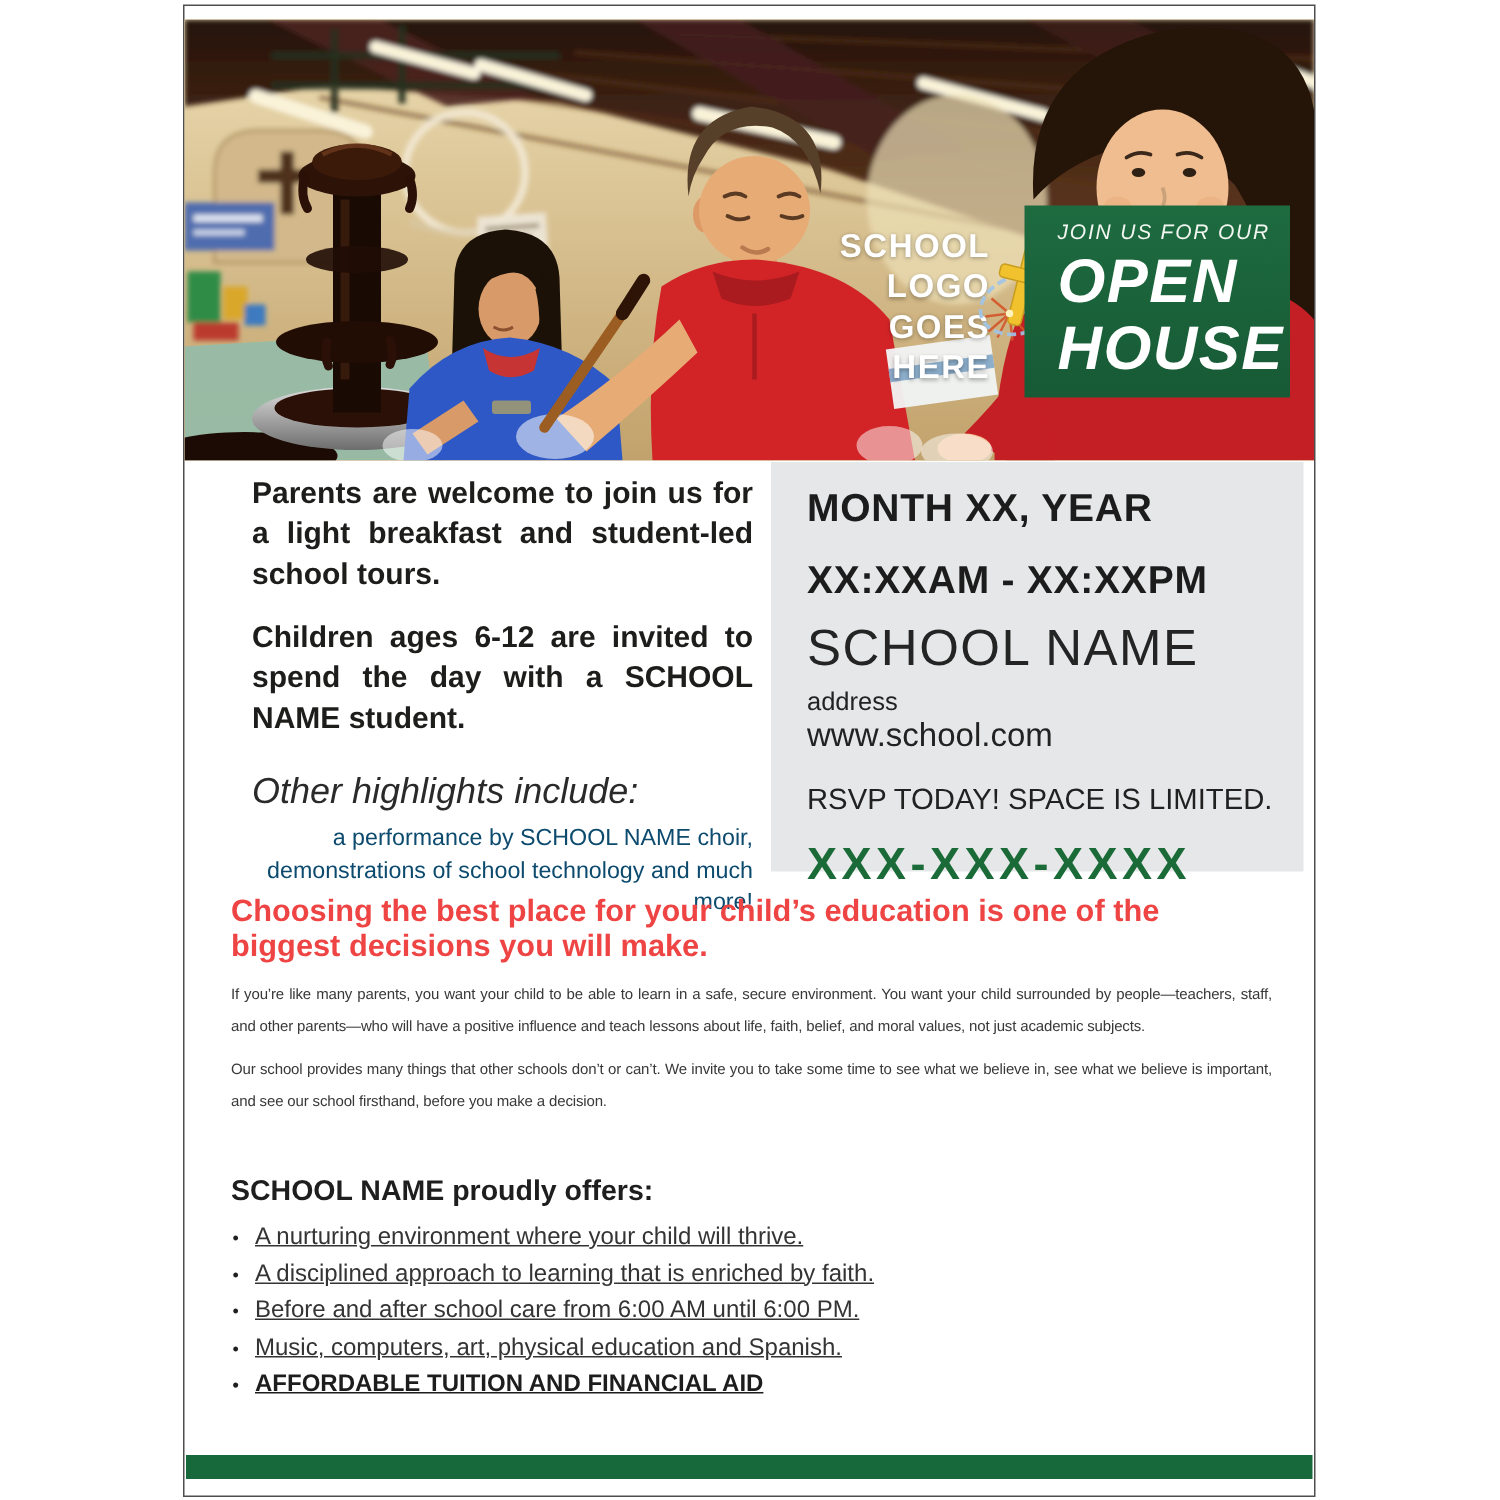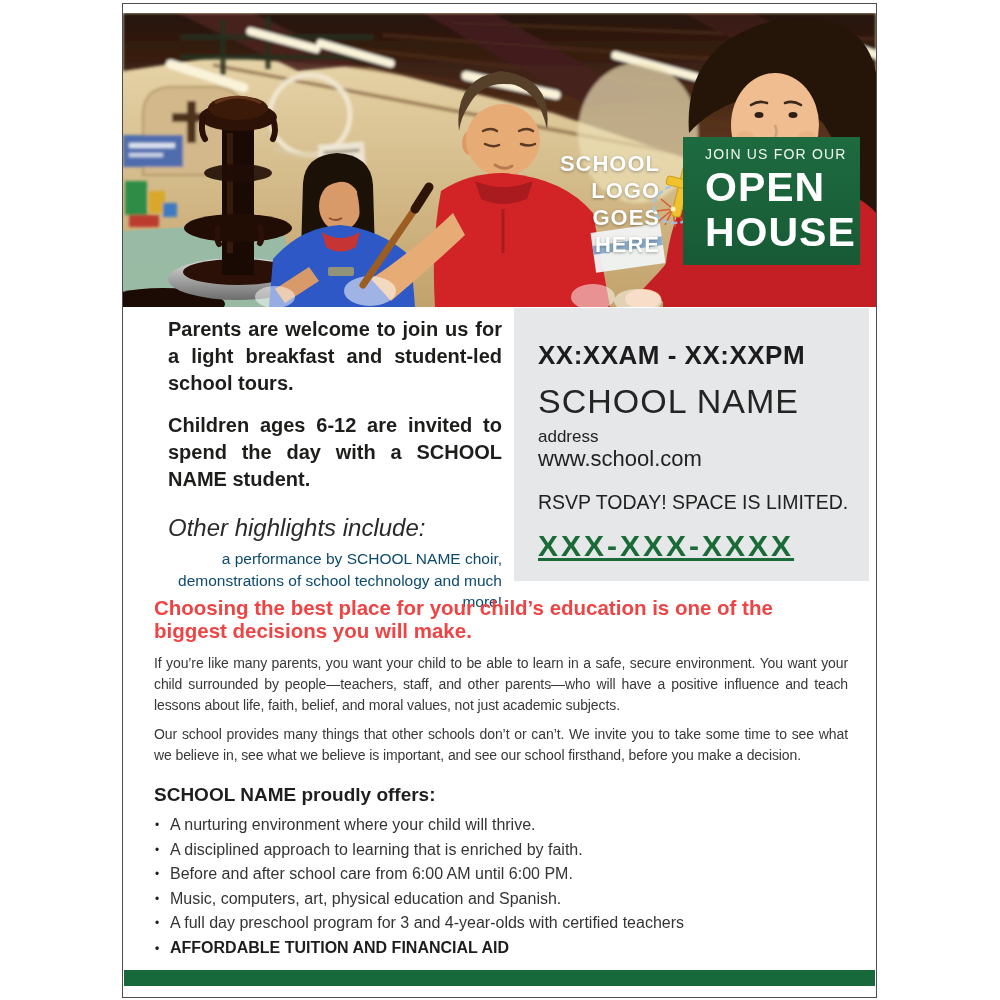--- a/index.html
+++ b/index.html
@@ -9,49 +9,49 @@
 
   
   .hero{position:absolute;top:9px;left:0px;width:753px;height:294px;overflow:hidden;background:#c9ab76;}
   .hero svg.hero-art{position:absolute;inset:0;width:100%;height:100%;display:block;}
   .logo-text{position:absolute;top:137px;right:216px;text-align:right;color:#ffffff;
     font-weight:bold;font-size:22px;line-height:27px;letter-spacing:1px;
     text-shadow:0 1px 3px rgba(0,0,0,.35);}
   .logo-mark{position:absolute;left:528px;top:146px;width:58px;height:80px;}
   .banner{position:absolute;left:560px;top:124px;right:16px;height:128px;
     background:linear-gradient(180deg,var(--banner-green,#1E6B40) 0%, #175A35 100%);
-    padding:9px 0 0 22px;box-sizing:border-box;color:#fff;}
+    padding:9px 0 0 22px;box-sizing:border-box;color:#fff;font-style:italic;}
   .banner .kicker{font-size:14px;letter-spacing:1.2px;margin-bottom:3px;color:#f2f7f1;}
   .banner .title{font-size:41px;line-height:45px;font-weight:bold;letter-spacing:1px;}
 
   
   .intro-left{position:absolute;left:45px;top:312px;width:334px;color:#1d1d1b;}
   .lead{margin:0 0 15px 0;font-size:20px;line-height:27px;font-weight:bold;text-align:justify;}
   .high-title{margin:21px 0 6px 0;font-size:24px;font-style:italic;font-weight:400;color:#2a2a2a;}
   .high-line{margin:0;font-size:15.5px;line-height:21.5px;color:#0c4a6e;text-align:right;}
 
   .event-box{position:absolute;left:391px;top:304px;width:355px;height:273px;box-sizing:border-box;
     background:var(--info-box-bg,#E6E7E8);padding:15px 14px 0 24px;color:#1c1c1c;}
   .ev-date{font-size:26px;font-weight:bold;letter-spacing:.5px;}
   .ev-time{font-size:26px;font-weight:bold;letter-spacing:.5px;margin-top:17px;}
   .ev-name{font-size:34px;font-weight:400;letter-spacing:1px;margin-top:11px;color:#242424;}
   .ev-addr{font-size:17px;line-height:22px;margin-top:5px;color:#222;}
   .ev-web{font-size:22px;line-height:22px;color:#222;}
   .ev-rsvp{font-size:19.5px;margin-top:21px;color:#212121;}
-  .ev-phone{font-size:30px;font-weight:bold;letter-spacing:3px;margin-top:15px;color:var(--phone-green,#1A6B38);text-decoration:underline;}
+  .ev-phone{font-size:30px;font-weight:bold;letter-spacing:3px;margin-top:15px;color:var(--phone-green,#1A6B38);}
 
   
   .body-section{position:absolute;left:31px;top:593px;width:694px;}
   .body-section h2{margin:0 0 11px 0;font-size:20.5px;line-height:22.5px;font-weight:bold;color:#ef4444;}
-  .body-p{margin:0 0 8px 0;font-size:14px;line-height:21px;text-align:justify;color:#383838;letter-spacing:-0.1px;}
+  .body-p{margin:0 0 8px 0;font-size:10px;line-height:21px;text-align:justify;color:#383838;letter-spacing:-0.1px;}
 
   .offers{position:absolute;left:31px;top:780px;width:694px;}
   .offers h3{margin:0 0 10px 0;font-size:19px;font-weight:bold;color:#1e1e1e;}
   .offers ul{margin:0;padding:0;list-style:none;}
-  .offers li{position:relative;padding-left:16px;margin-bottom:7.5px;font-size:16px;line-height:17px;color:#343434;}
+  .offers li{position:relative;padding-left:16px;margin-bottom:7.5px;font-size:16px;line-height:17px;color:#343434;text-decoration:underline;}
   .offers li::before{content:"\2022";position:absolute;left:1px;top:1px;font-size:12px;color:#1f1f1f;}
   .offers li.em{font-weight:bold;color:#1d1d1d;}
 
   .footer-bar{position:absolute;left:1px;right:1px;top:966px;height:16px;background:var(--green-bar,#17693B);}
 </style>
 </head>
 <body>
 
 <div class="canvas">
   <div class="page">
@@ -241,20 +241,21 @@
 
     <div class="intro-left">
       <p class="lead">Parents are welcome to join us for a light breakfast and student-led school tours.</p>
       <p class="lead">Children ages 6-12 are invited to spend the day with a SCHOOL NAME student.</p>
       <p class="high-title">Other highlights include:</p>
       <p class="high-line">a performance by SCHOOL NAME choir,</p>
       <p class="high-line">demonstrations of school technology and much more!</p>
     </div>
 
     <div class="event-box">
+      <div class="ev-date">MONTH XX, YEAR</div>
       <div class="ev-time">XX:XXAM - XX:XXPM</div>
       <div class="ev-name">SCHOOL NAME</div>
       <div class="ev-addr">address</div>
       <div class="ev-web">www.school.com</div>
       <div class="ev-rsvp">RSVP TODAY! SPACE IS LIMITED.</div>
       <div class="ev-phone">XXX-XXX-XXXX</div>
     </div>
 
     <div class="body-section">
       <h2>Choosing the best place for your child’s education is one of the biggest decisions you will make.</h2>
@@ -262,20 +263,19 @@
       <p class="body-p">Our school provides many things that other schools don’t or can’t. We invite you to take some time to see what we believe in, see what we believe is important, and see our school firsthand, before you make a decision.</p>
     </div>
 
     <div class="offers">
       <h3>SCHOOL NAME proudly offers:</h3>
       <ul>
         <li>A nurturing environment where your child will thrive.</li>
         <li>A disciplined approach to learning that is enriched by faith.</li>
         <li>Before and after school care from 6:00 AM until 6:00 PM.</li>
         <li>Music, computers, art, physical education and Spanish.</li>
-        <li>A full day preschool program for 3 and 4-year-olds with certified teachers</li>
         <li class="em">AFFORDABLE TUITION AND FINANCIAL AID</li>
       </ul>
     </div>
 
     <div class="footer-bar"></div>
   </div>
 </div>
 
 </body></html>

